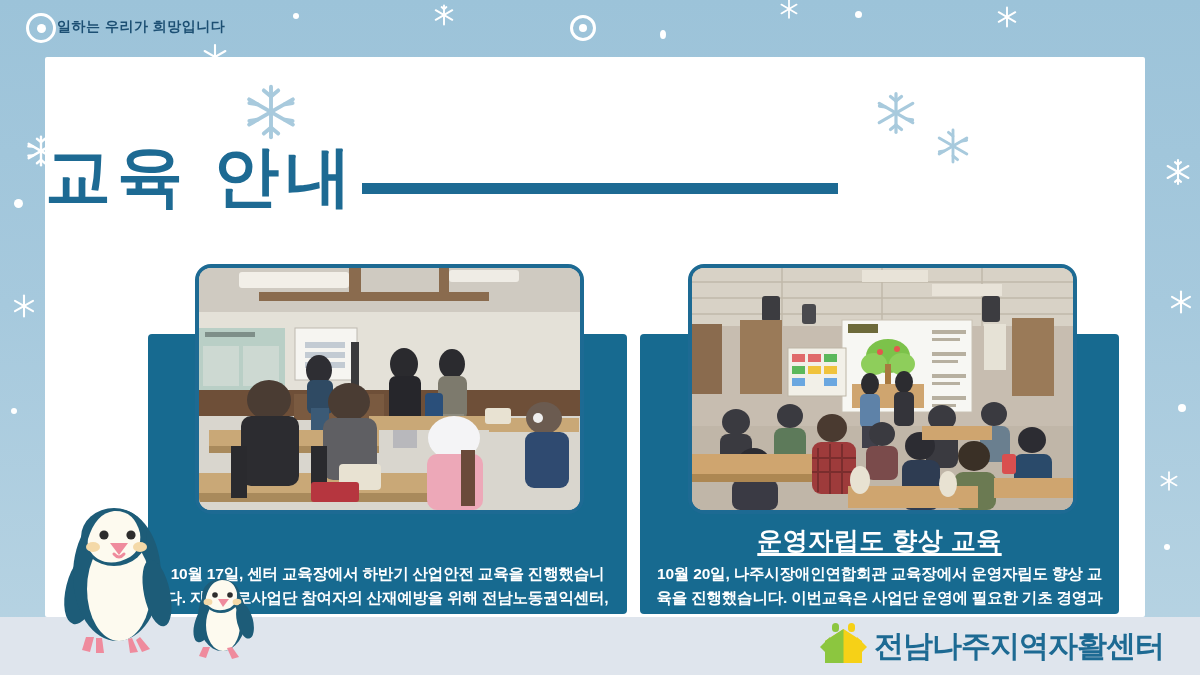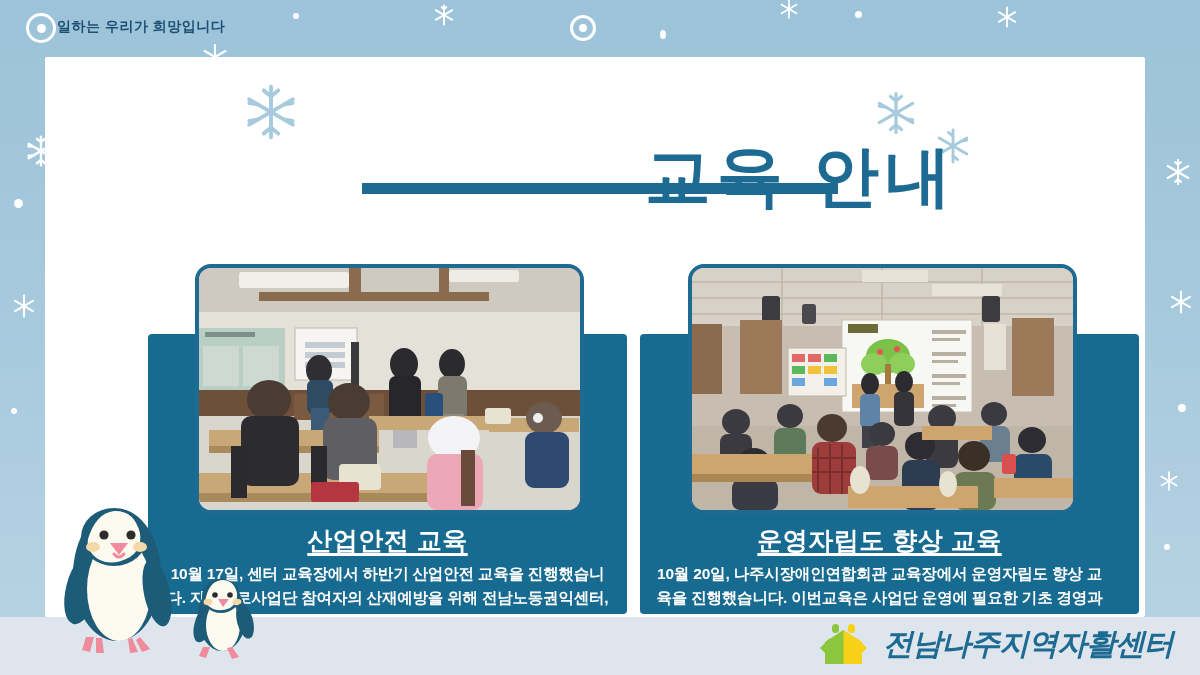--- a/index.html
+++ b/index.html
@@ -37,36 +37,36 @@
     position:absolute;left:0;top:617px;width:1200px;height:58px;
     background:#dfe5ed;
   }
 
   
   .pf{position:absolute;}
   .pf svg{display:block}
 
   
   #title{
-    position:absolute;left:0;top:86px;width:912px;text-align:right;
+    position:absolute;left:0;top:86px;width:912px;text-align:left;
     font-size:66px;font-weight:900;color:#1d6a93;letter-spacing:6px;
     line-height:1;
   }
   #title-rule{
     position:absolute;left:317px;top:126px;width:476px;height:11px;
     background:#1d6a93;
   }
 
   
   .card{
     position:absolute;top:277px;width:479px;height:280px;
     background:#176a90;border-radius:4px;
   }
   #card-left{left:103px;}
-  #card-right{left:595px;padding-left:20px;}
+  #card-right{left:595px;}
 
   .photo{
     position:absolute;top:-70px;width:381px;height:242px;
     border-radius:16px;border:4px solid #1d6a93;
     overflow:hidden;background:#8b8d8f;
   }
   #card-left .photo{left:47px;}
   #card-right .photo{left:48px;}
   .photo svg{display:block;width:100%;height:100%;}
 
@@ -82,21 +82,21 @@
     text-align:center;letter-spacing:-.2px;
   }
 
   
   #penguins{position:absolute;left:52px;top:497px;width:210px;height:165px;}
   #penguins svg{display:block}
 
   
   #logo{
     position:absolute;left:820px;top:624px;height:44px;
-    display:flex;gap:16px;font-style:italic;
+    display:flex;align-items:center;gap:7px;
   }
   #logo-text{
     font-size:30px;font-weight:900;color:#1d6a93;letter-spacing:-1px;
     white-space:nowrap;
   }
 </style>
 </head>
 <body>
 
 <div id="slide">
@@ -317,21 +317,20 @@
           <rect x="228" y="186" width="56" height="56" rx="10" fill="#eda8b8"></rect>
           <rect x="262" y="182" width="14" height="56" fill="#6a4a3a"></rect>
           <ellipse cx="345" cy="150" rx="18" ry="16" fill="#6b5b50"></ellipse>
           <rect x="326" y="164" width="44" height="56" rx="9" fill="#2f4a70"></rect>
           <circle cx="339" cy="150" r="5" fill="#eee"></circle>
           <rect x="140" y="196" width="42" height="26" rx="4" fill="#e8e2d2"></rect>
           <rect x="112" y="214" width="48" height="20" rx="3" fill="#b6363f"></rect>
           <rect x="286" y="140" width="26" height="16" rx="3" fill="#e8e2d2"></rect>
         </svg>
       </div>
-      <div class="card-title">산업안전 교육</div>
       <div class="card-body">10월 17일, 센터 교육장에서 하반기 산업안전 교육을 진행했습니다. 자활근로사업단 참여자의 산재예방을 위해 전남노동권익센터, 근로자건강센터, 전남광역자활센터가 공동기획했으며, 총 74명이 참여했습니다.</div>
     </div>
 
     <div class="card" id="card-right">
       <div class="photo">
         <svg viewBox="0 0 381 242" preserveAspectRatio="none">
           <rect x="0" y="0" width="381" height="242" fill="#cfc6b9"></rect>
           <rect x="0" y="0" width="381" height="58" fill="#d8d2c6"></rect>
           <g stroke="#c0b8aa" stroke-width="1.5">
             <line x1="0" y1="14" x2="381" y2="14"></line>

